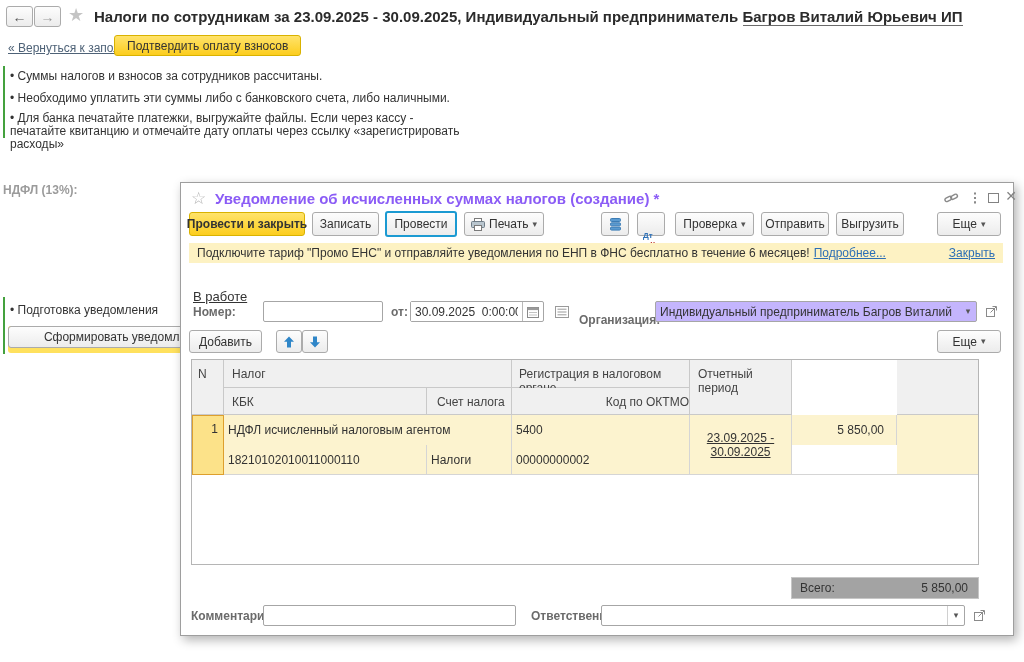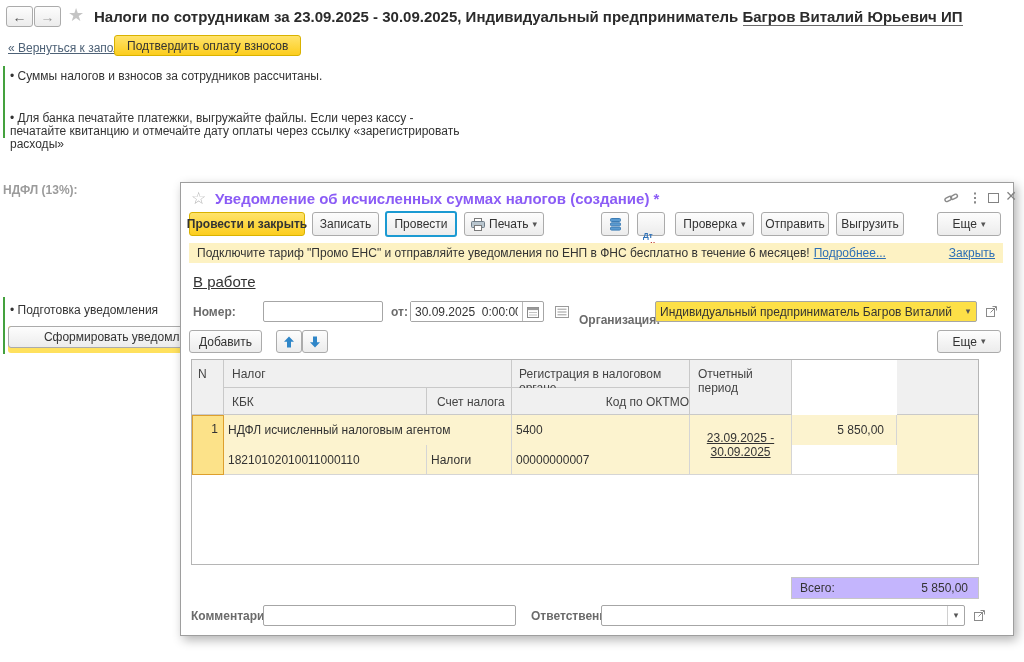--- a/index.html
+++ b/index.html
@@ -37,20 +37,21 @@
   <div class="abs" style="left:68px;top:4px;font-size:18px;color:#c4c4c4;">★</div>
   <div class="abs" style="left:94px;top:8px;font-size:15px;font-weight:bold;color:#2b2b2b;white-space:nowrap;">
     <span>Налоги по сотрудникам за 23.09.2025 - 30.09.2025, Индивидуальный предприниматель </span><span style="border-bottom:1px solid #6a6a6a;">Багров Виталий Юрьевич ИП</span>
   </div>
 
   <div class="abs lnk" style="left:8px;top:41px;color:#4e6277;">« Вернуться к заполнению</div>
   <div class="btn btn-yellow" style="left:114px;top:35px;height:21px;padding:0 12px;">Подтвердить оплату  взносов</div>
 
   <div class="abs" style="left:3px;top:66px;width:2px;height:72px;background:#44a13e;"></div>
   <div class="abs" style="left:10px;top:69px;white-space:nowrap;">• Суммы налогов и взносов за сотрудников  рассчитаны.</div>
+  <div class="abs" style="left:10px;top:91px;white-space:nowrap;">• Необходимо уплатить эти суммы либо с банковского счета, либо наличными.</div>
   <div class="abs" style="left:10px;top:112px;width:462px;line-height:13px;">• Для банка печатайте платежки, выгружайте файлы. Если через кассу - печатайте квитанцию и отмечайте дату оплаты через ссылку «зарегистрировать расходы»</div>
 
   <div class="abs lbl" style="left:3px;top:183px;color:#9b9b9b;">НДФЛ (13%):</div>
 
   <div class="abs" style="left:3px;top:297px;width:2px;height:57px;background:#44a13e;"></div>
   <div class="abs" style="left:10px;top:303px;white-space:nowrap;">• Подготовка уведомления</div>
   <div class="abs" style="left:8px;top:326px;width:234px;height:27px;background:#ffe15e;border-radius:3px;"></div>
   <div class="btn" style="left:8px;top:326px;width:234px;height:22px;">Сформировать уведомление</div>
 
   <div class="abs" style="left:180px;top:182px;width:832px;height:452px;background:#fff;border:1px solid #9e9e9e;box-shadow:3px 4px 10px rgba(0,0,0,0.3);">
@@ -110,21 +111,21 @@
       <span>Еще</span>
       <span class="arrow">▾</span>
     </div>
 
     <div class="abs" style="left:8px;top:60px;width:814px;height:20px;background:#fdf2c3;display:flex;align-items:center;padding:0 8px;box-sizing:border-box;">
       <span style="white-space:nowrap;">Подключите тариф "Промо ЕНС" и отправляйте уведомления по ЕНП в ФНС бесплатно в течение 6 месяцев!</span>
       <span class="lnk blue-lnk" style="margin-left:4px;">Подробнее...</span>
       <span class="lnk blue-lnk" style="margin-left:auto;">Закрыть</span>
     </div>
 
-    <div class="abs lnk" style="left:12px;top:90px;font-size:15px;color:#333;">В работе</div>
+    <div class="abs lnk" style="left:12px;top:106px;font-size:13px;color:#333;">В работе</div>
 
     <div class="abs lbl" style="left:12px;top:122px;">Номер:</div>
     <input class="inp" style="left: 82px; top: 118px; width: 120px; height: 21px;" value="">
     <div class="abs lbl" style="left:210px;top:122px;">от:</div>
     <div class="abs" style="left:229px;top:118px;width:134px;height:21px;border:1px solid #a6a6a6;border-radius:2px;box-sizing:border-box;display:flex;background:#fff;">
       <input style="flex: 1 1 0%; border: none; outline: none; font-family: &quot;Liberation Sans&quot;, sans-serif; font-size: 12px; color: rgb(51, 51, 51); padding: 0px 4px; min-width: 0px;" value="30.09.2025  0:00:00">
       <span style="width:20px;border-left:1px solid #b9b9b9;display:flex;align-items:center;justify-content:center;">
         <svg class="icon-svg" width="12" height="12" viewBox="0 0 12 12">
             <rect x="0.5" y="1.5" width="11" height="10" fill="#fff" stroke="#8a8a8a"></rect>
             <rect x="0.5" y="1.5" width="11" height="2.6" fill="#9a9a9a"></rect>
@@ -135,21 +136,21 @@
     </div>
     <div class="abs" style="left:372px;top:120px;width:17px;height:17px;display:flex;align-items:center;justify-content:center;">
       <svg class="icon-svg" width="14" height="12" viewBox="0 0 14 12">
           <rect x="0.5" y="0.5" width="13" height="11" fill="#fff" stroke="#9a9a9a"></rect>
           <line x1="2.5" y1="3.2" x2="11.5" y2="3.2" stroke="#9a9a9a"></line>
           <line x1="2.5" y1="6" x2="11.5" y2="6" stroke="#9a9a9a"></line>
           <line x1="2.5" y1="8.8" x2="11.5" y2="8.8" stroke="#9a9a9a"></line>
         </svg>
     </div>
     <div class="abs lbl" style="left:398px;top:130px;">Организация:</div>
-    <div class="abs" style="left:474px;top:118px;width:322px;height:21px;border:1px solid #a6a6a6;border-radius:2px;box-sizing:border-box;display:flex;background:#fde047;">
+    <div class="abs" style="left:474px;top:118px;width:322px;height:21px;border:1px solid #a6a6a6;border-radius:2px;box-sizing:border-box;display:flex;background:#c4b5fd;">
       <span style="flex:1;overflow:hidden;white-space:nowrap;padding:3px 0 0 4px;font-size:12px;">Индивидуальный предприниматель  Багров Виталий</span>
       <span style="width:16px;display:flex;align-items:center;justify-content:center;">
           <span class="arrow">▾</span>
         </span>
     </div>
     <div class="abs" style="left:802px;top:120px;width:16px;height:16px;display:flex;align-items:center;justify-content:center;">
       <svg class="icon-svg" width="11" height="11" viewBox="0 0 11 11">
           <rect x="0.5" y="2.5" width="8" height="8" fill="#fff" stroke="#8a8a8a"></rect>
           <path d="M4.5 6.5 L10 1 M6.5 0.5 H10.5 V4.5" stroke="#8a8a8a" fill="none"></path>
         </svg>
@@ -186,25 +187,25 @@
       <div class="cell dcell" style="left:32px;top:55px;width:288px;height:30px;">НДФЛ исчисленный налоговым агентом</div>
       <div class="cell dcell" style="left:320px;top:55px;width:178px;height:30px;">5400</div>
       <div class="cell dcell" style="left:498px;top:55px;width:102px;height:60px;flex-direction:column;justify-content:center;padding-left:0;">
         <span class="lnk">23.09.2025 -</span>
         <span class="lnk">30.09.2025</span>
       </div>
       <div class="cell dcell" style="left:600px;top:55px;width:105px;height:30px;justify-content:flex-end;padding:0 12px 0 0;">5 850,00</div>
       <div class="cell dcell" style="left:705px;top:55px;width:81px;height:60px;border-right:none;"></div>
       <div class="cell dcell" style="left:32px;top:85px;width:203px;height:30px;border-bottom:1px solid #d5d5d5;">18210102010011000110</div>
       <div class="cell dcell" style="left:235px;top:85px;width:85px;height:30px;border-bottom:1px solid #d5d5d5;">Налоги</div>
-      <div class="cell dcell" style="left:320px;top:85px;width:178px;height:30px;border-bottom:1px solid #d5d5d5;">00000000007</div>
+      <div class="cell dcell" style="left:320px;top:85px;width:178px;height:30px;border-bottom:1px solid #d5d5d5;">00000000002</div>
       <div class="cell" style="left:498px;top:114px;width:288px;height:1px;background:#d5d5d5;"></div>
     </div>
 
-    <div class="abs" style="left:610px;top:394px;width:188px;height:22px;background:#c4b5fd;border:1px solid #c6c6c6;box-sizing:border-box;display:flex;align-items:center;padding:0 10px 0 8px;">
+    <div class="abs" style="left:610px;top:394px;width:188px;height:22px;background:#a3a3a3;border:1px solid #c6c6c6;box-sizing:border-box;display:flex;align-items:center;padding:0 10px 0 8px;">
       <span>Всего:</span>
       <span style="margin-left:auto;">5 850,00</span>
     </div>
 
     <div class="abs lbl" style="left:10px;top:426px;">Комментарий:</div>
     <input class="inp" style="left: 82px; top: 422px; width: 253px; height: 21px;" value="">
     <div class="abs lbl" style="left:350px;top:426px;">Ответственный:</div>
     <div class="abs" style="left:420px;top:422px;width:364px;height:21px;border:1px solid #a6a6a6;border-radius:2px;box-sizing:border-box;display:flex;background:#fff;">
       <span style="flex:1;"></span>
       <span style="width:16px;display:flex;align-items:center;justify-content:center;border-left:1px solid #d0d0d0;">

